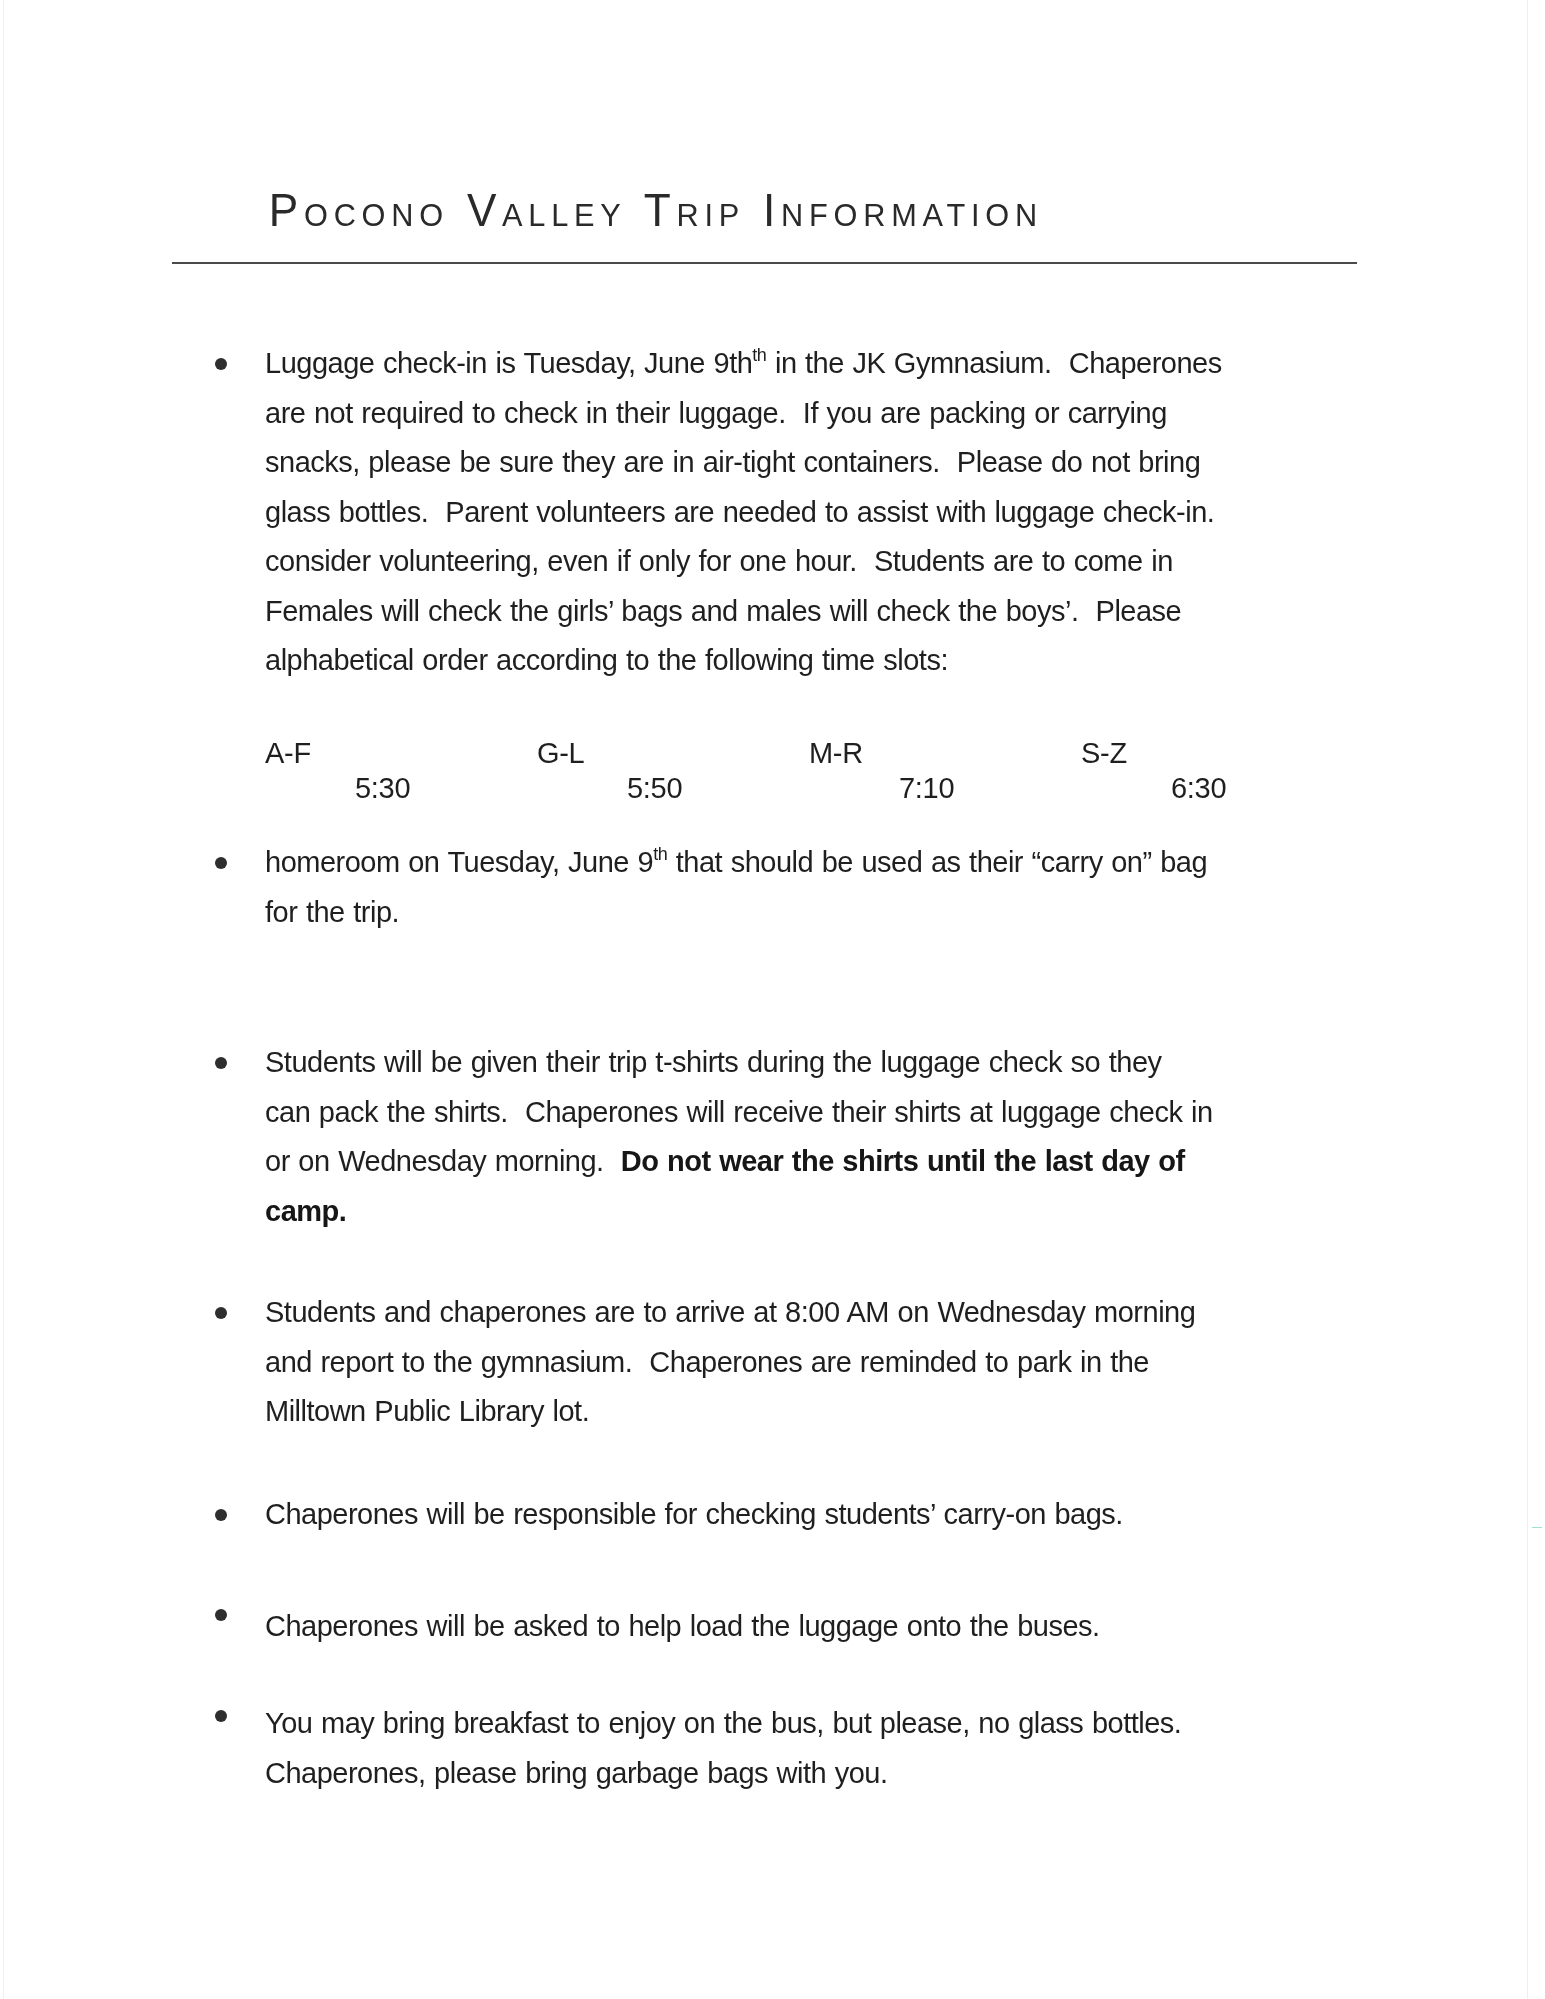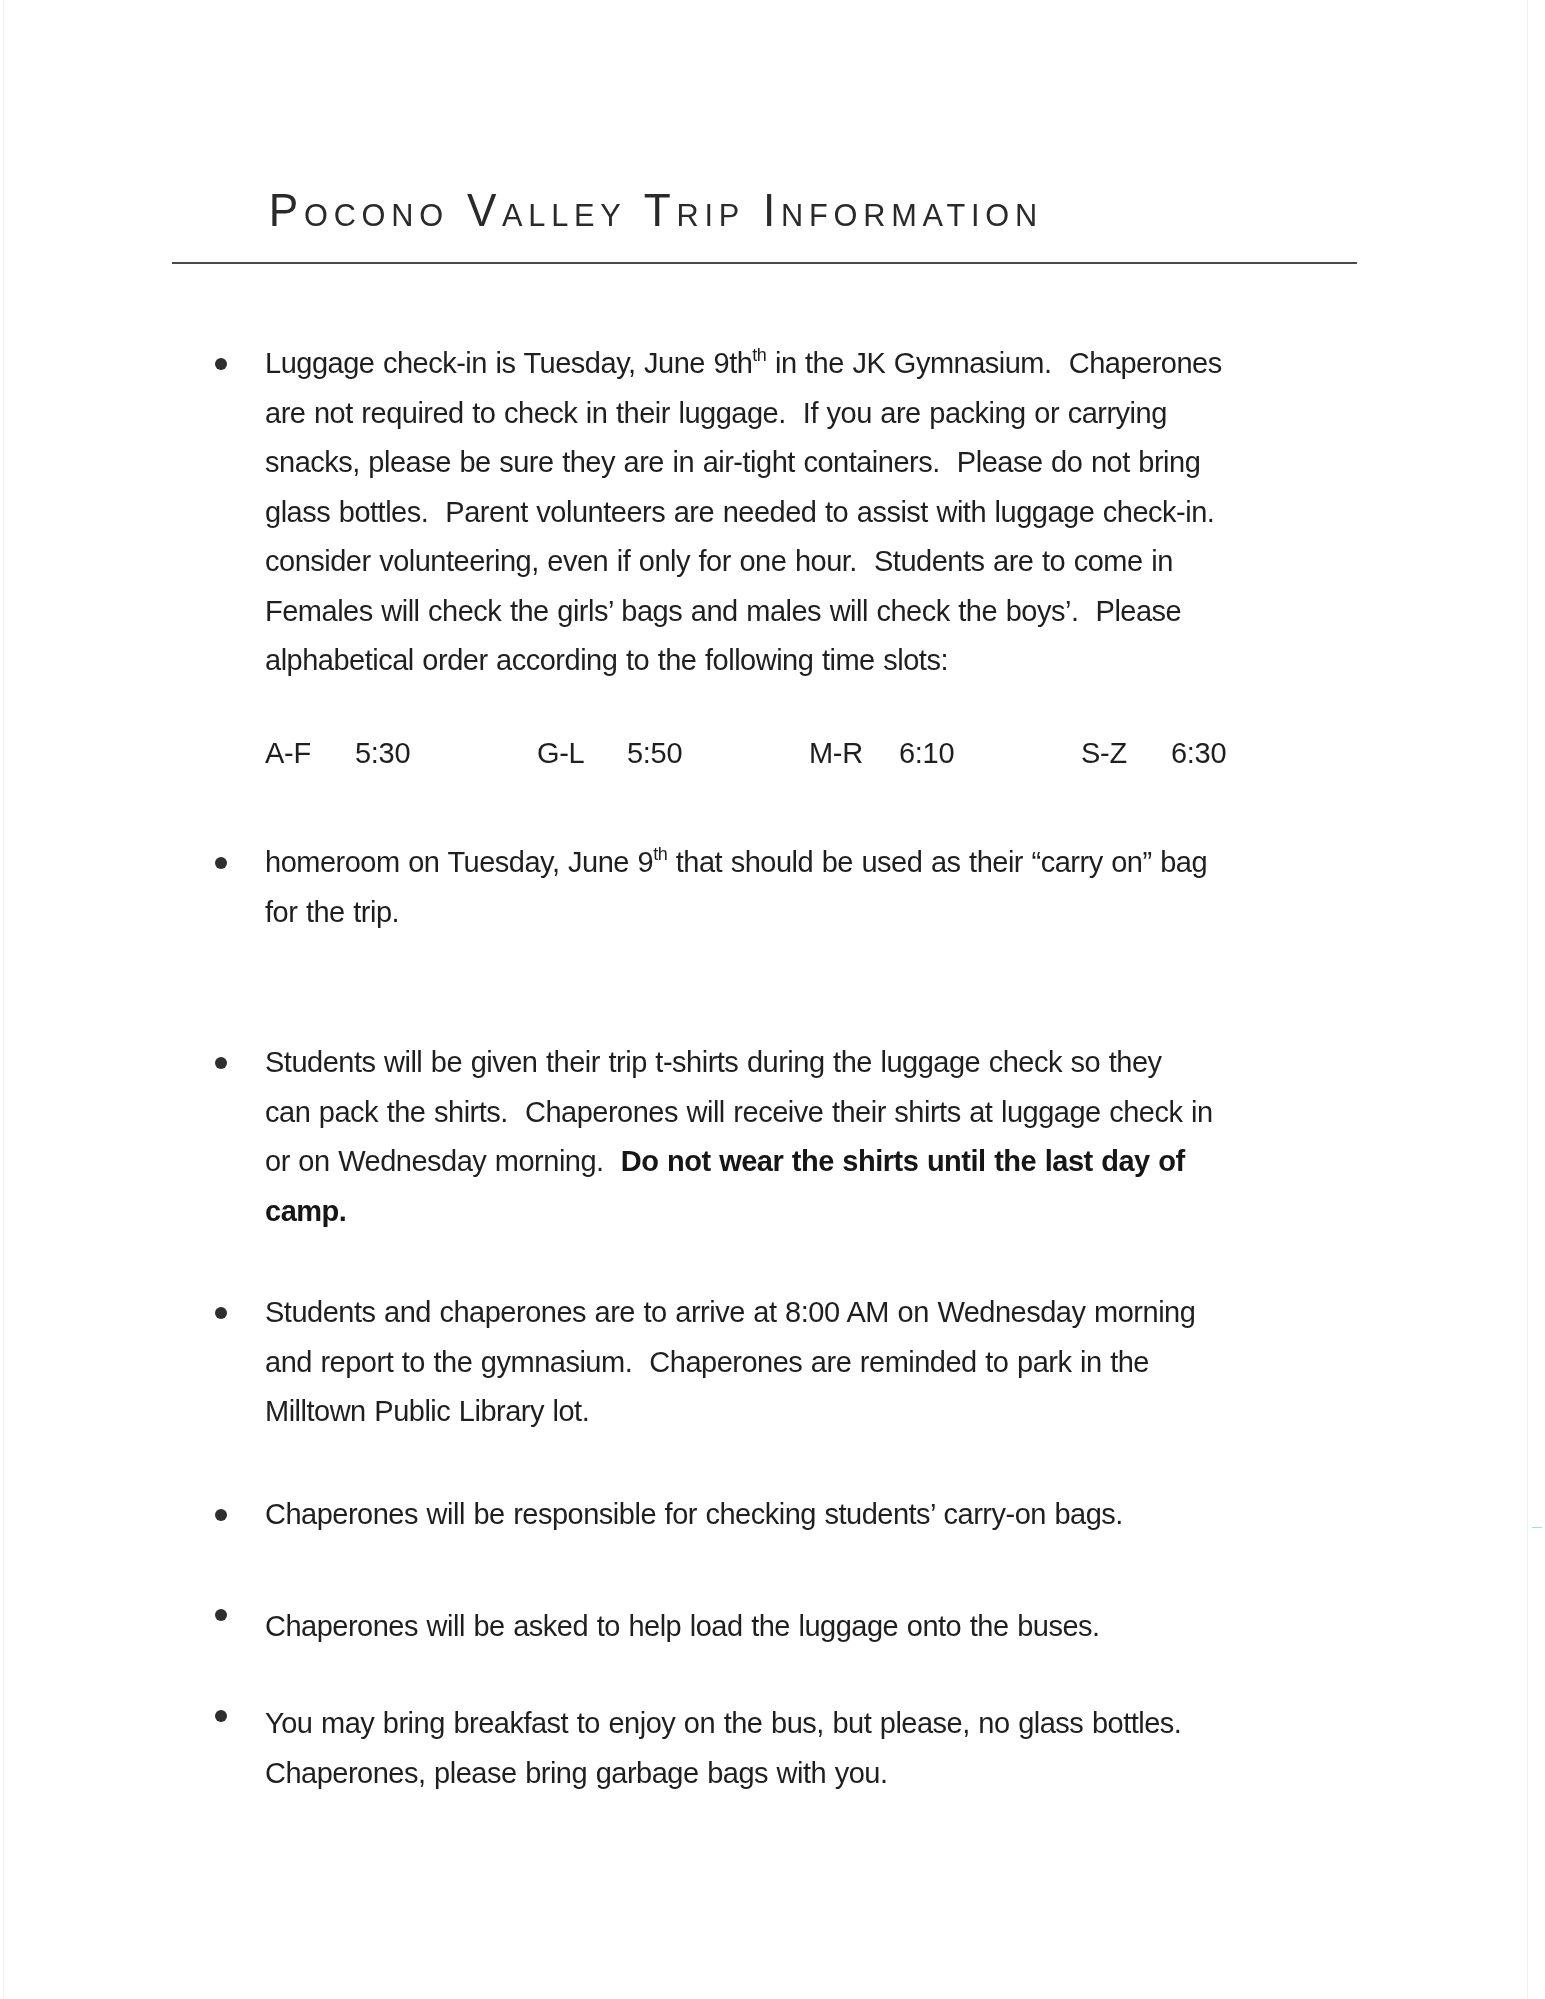--- a/index.html
+++ b/index.html
@@ -54,21 +54,21 @@
       word-spacing: 1px;
     }
     .para sup { font-size: 18px; line-height: 0; vertical-align: 12px; }
     .para b { font-weight: bold; color: #161616; }
     .slots {
       position: absolute; top: 737px; left: 265px; width: 1000px; height: 50px;
       font-size: 29px; color: #1f1f1f; letter-spacing: -0.3px;
     }
     .slot { position: absolute; top: 0; white-space: nowrap; }
     .slot .range { display: inline-block; }
-    .slot .time { display: inline-block; position: absolute; left: 90px; }
+    .slot .time { display: inline-block; position: absolute; left: 90px; margin-top: 35px; }
   </style>
 </head>
 <body>
 
 <div class="scan-edge-left"></div>
 <div class="scan-edge-right"></div>
 <div class="scan-mark"></div>
 
 <div class="title">
   <div class="title-inner">Pocono Valley Trip Information</div>
@@ -92,21 +92,21 @@
   <div class="slot" style="left:0;">
     <span class="range">A-F</span>
     <span class="time">5:30</span>
   </div>
   <div class="slot" style="left:272px;">
     <span class="range">G-L</span>
     <span class="time">5:50</span>
   </div>
   <div class="slot" style="left:544px;">
     <span class="range">M-R</span>
-    <span class="time">6:10</span>
+    <span class="time">7:10</span>
   </div>
   <div class="slot" style="left:816px;">
     <span class="range">S-Z</span>
     <span class="time">6:30</span>
   </div>
 </div>
 
 <div class="bullet-block" style="top:838px;">
   <div class="bullet-dot" style="top:19px;"></div>
   <div class="para" style="top:0;">

